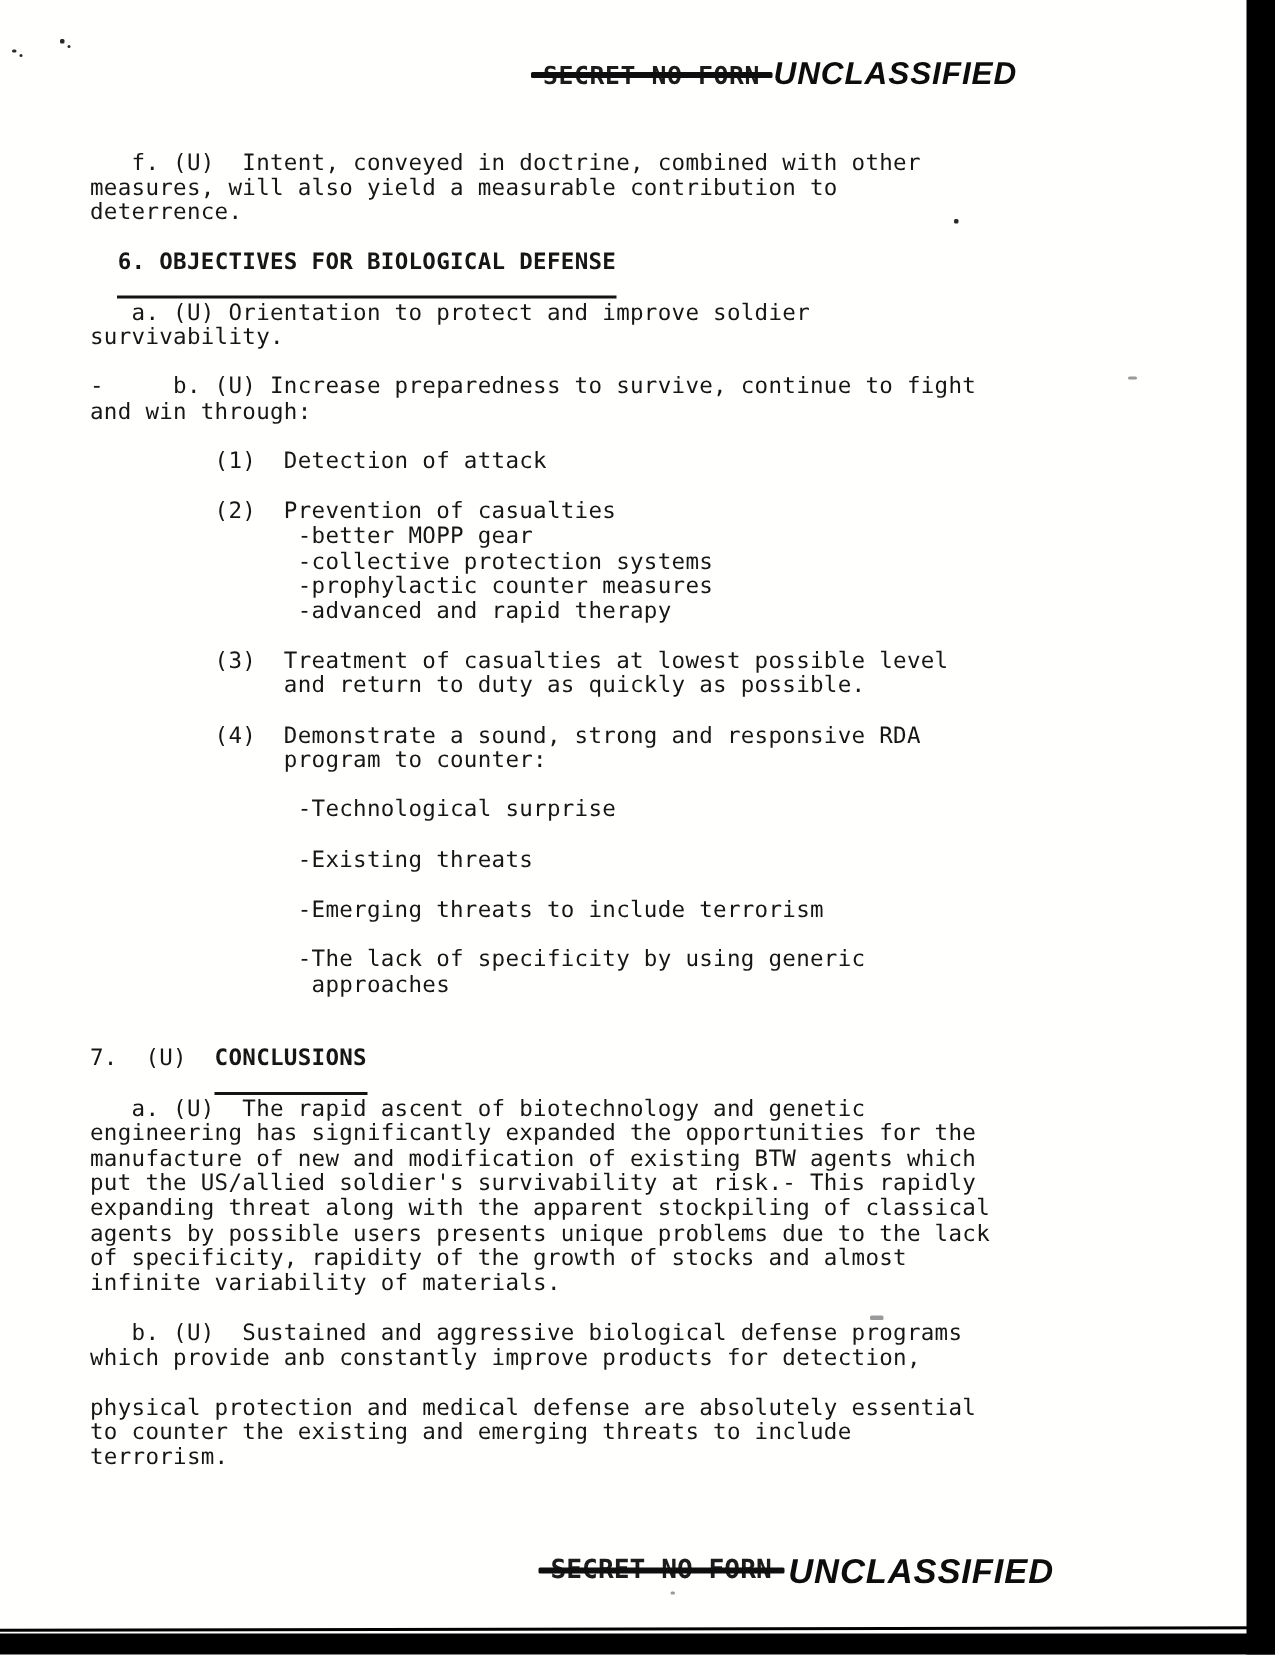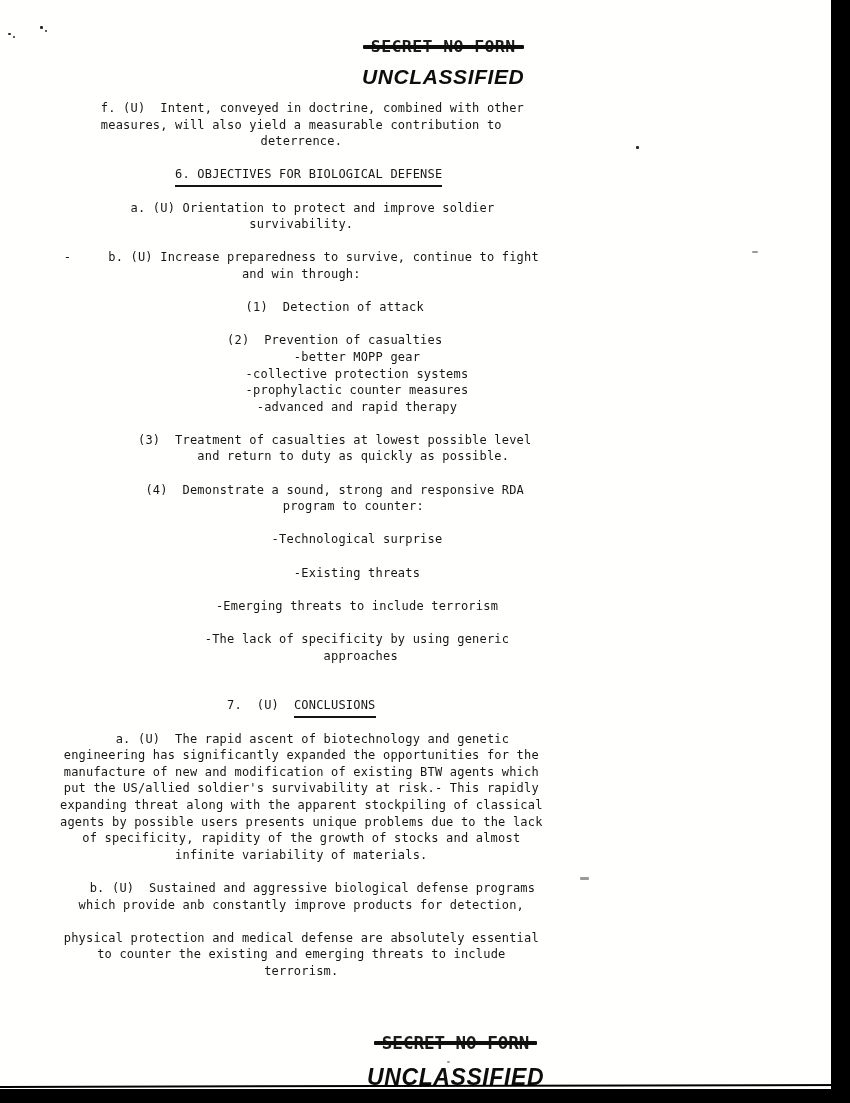--- a/index.html
+++ b/index.html
@@ -6,32 +6,32 @@
   body {
     width: 850px; height: 1103px; position: relative;
     background: #ffffff; overflow: hidden;
     font-family: "DejaVu Sans Mono", monospace;
   }
   .page { position: absolute; inset: 0; background: #fffffe; }
 
   
   .doc {
     position: absolute; left: 60px; top: 100px;
-    font-size: 12px; line-height: 16.6px; letter-spacing: 0.2px;
-    color: #161616; white-space: pre; text-align: center;
+    font-size: 15px; line-height: 16.6px; letter-spacing: 0.2px;
+    color: #161616; white-space: pre;
   }
   .line { height: 16.6px; }
   .u {
-    font-weight: normal;
+    font-weight: bold;
     border-bottom: 2px solid #141414;
-    padding-bottom: 4px;
+    padding-bottom: 14px;
   }
 
   
-  .stamp-row { position: absolute; display: flex; align-items: center; flex-direction: column; }
+  .stamp-row { position: absolute; display: flex; align-items: center; }
   .stamp-row.header { top: 37px; left: 362px; height: 26px; gap: 9px; }
   .stamp-row.footer { top: 1033px; left: 367px; height: 28px; gap: 11px; }
   .struck {
     position: relative; font-family: "DejaVu Sans Mono", monospace;
     font-weight: bold; color: #1c1c1c; white-space: pre;
   }
   .stamp-row.header .struck { font-size: 16.5px; letter-spacing: 0.4px; }
   .stamp-row.footer .struck { font-size: 17.5px; letter-spacing: 0px; }
   .struck::after {
     content: ""; position: absolute; left: -8px; right: -8px;

